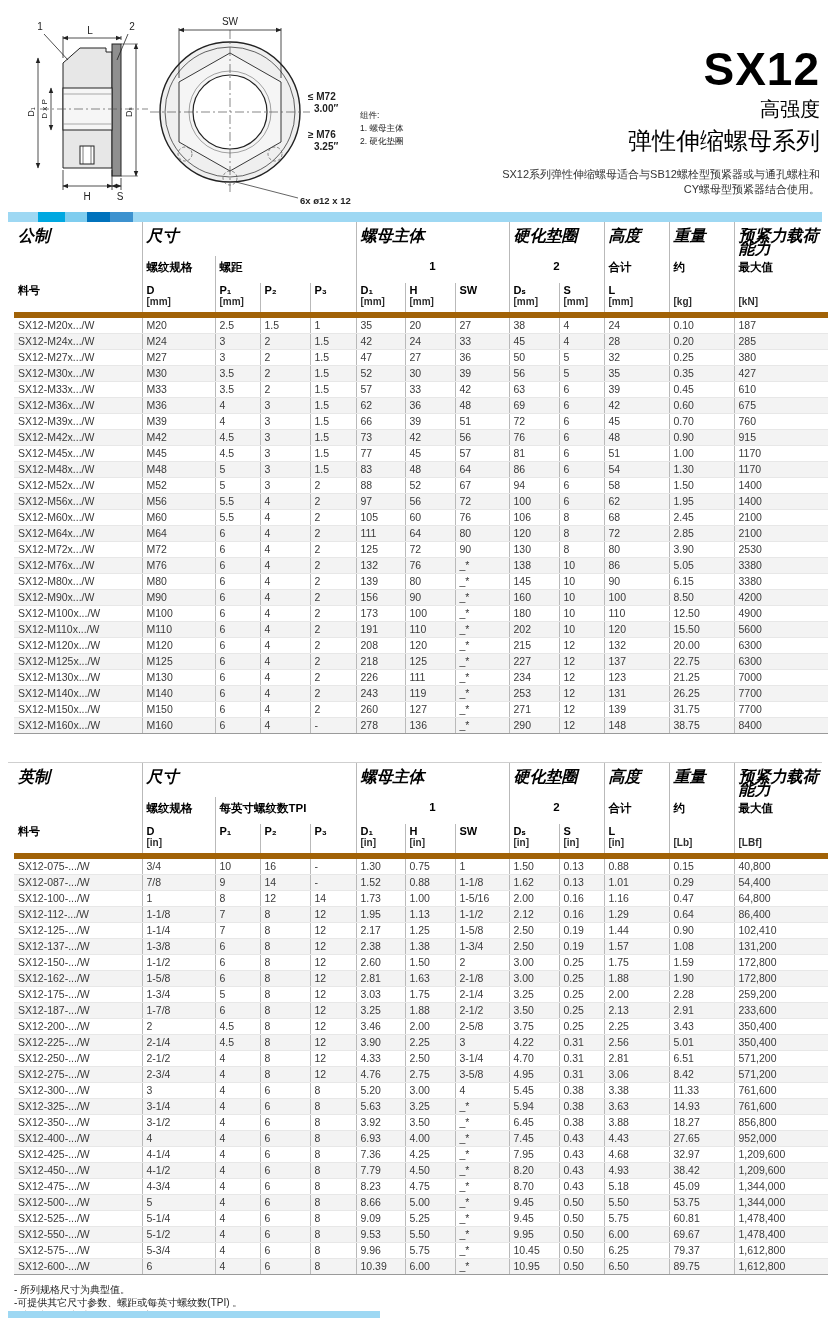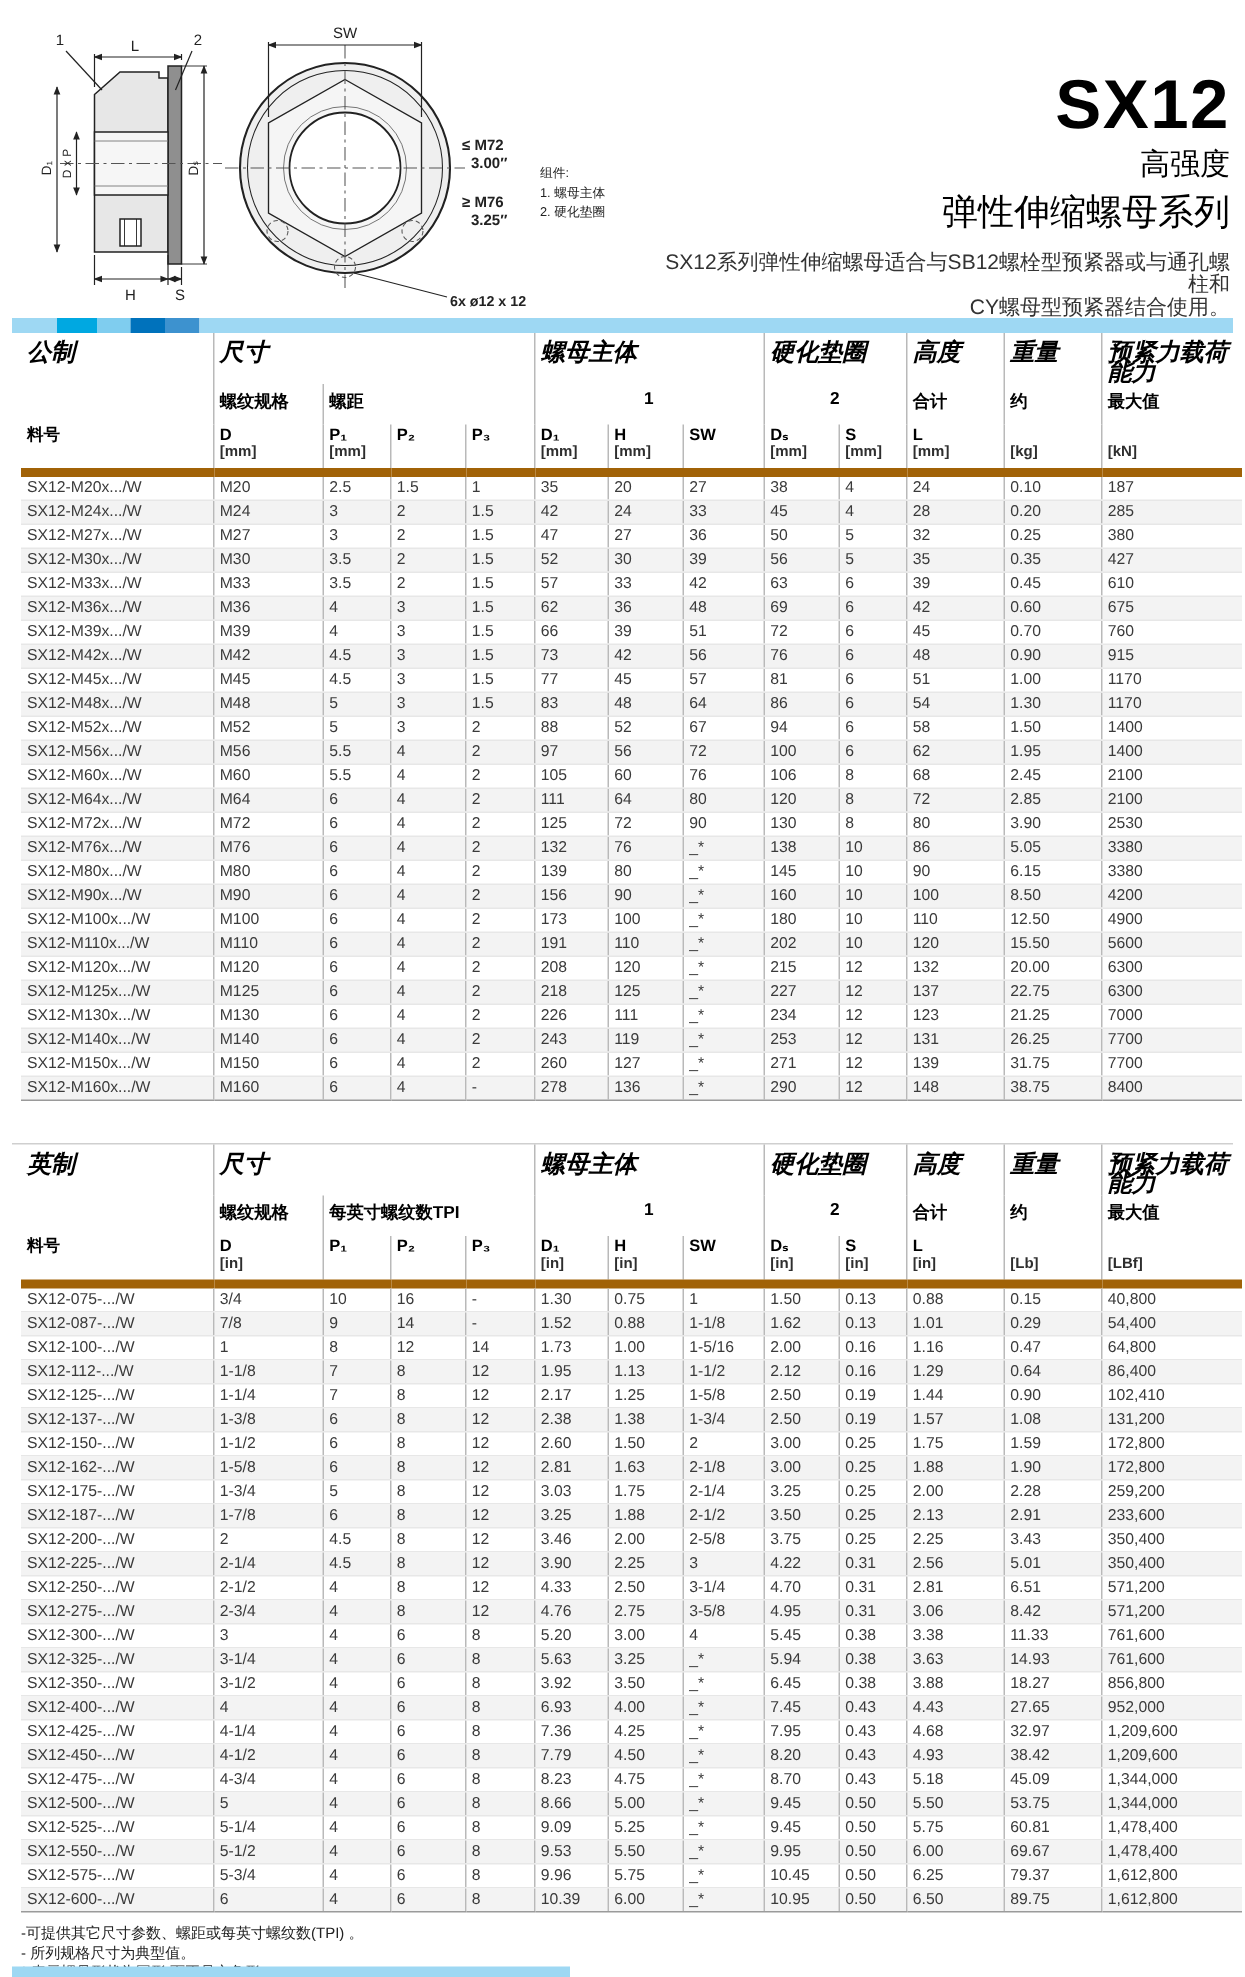--- a/index.html
+++ b/index.html
@@ -6,21 +6,21 @@
   body{font-family:"Liberation Sans","DejaVu Sans",sans-serif;color:#1a1a1a;}
   .page{position:relative;width:830px;height:1318px;background:#fff;overflow:hidden;}
 
   
   .top{display:flex;justify-content:space-between;align-items:flex-start;height:212px;padding:0 8px;}
   .drawing-wrap{width:430px;height:205px;margin-top:8px;}
   .title-block{text-align:right;margin-top:46px;padding-right:2px;flex:1;}
   .title-block h1{margin:0;font-size:46px;font-weight:700;letter-spacing:1px;line-height:46px;color:#000;}
   .sub1{font-size:20px;font-weight:400;margin-top:4px;color:#000;}
   .sub2{font-size:24px;font-weight:400;margin-top:2px;color:#000;}
-  .desc{font-size:14px;color:#333;margin-top:10px;line-height:15px;}
+  .desc{font-size:11px;color:#333;margin-top:10px;line-height:15px;}
 
   
   .blue-bar{height:10px;margin:0 8px;display:flex;}
   .blue-bar .seg{height:100%;}
   .blue-bar .rest{flex:1;}
   .bottom-bar{position:absolute;left:8px;bottom:0;width:372px;height:7px;}
 
   
   .tbl-wrap{margin:0 8px 0 8px;}
   table.spec{border-collapse:collapse;table-layout:fixed;width:814px;margin-left:6px;}
@@ -1131,19 +1131,19 @@
             <td class="bl">0.50</td>
             <td class="bl">6.50</td>
             <td class="bl">89.75</td>
             <td class="bl">1,612,800</td>
           </tr>
         </tbody>
     </table>
   </div>
 
   <div class="notes">
+    <div>- 所列规格尺寸为典型值。</div>
     <div>-可提供其它尺寸参数、螺距或每英寸螺纹数(TPI) 。</div>
-    <div>- 所列规格尺寸为典型值。</div>
     <div>* 表示螺母形状为圆形,而不是六角形。</div>
   </div>
 
   <div class="bottom-bar" style="background: rgb(158, 216, 243);"></div>
 </div>
 
 </body></html>

